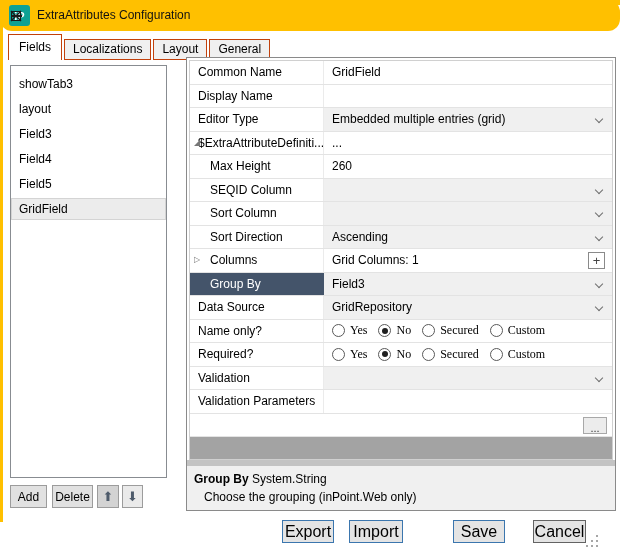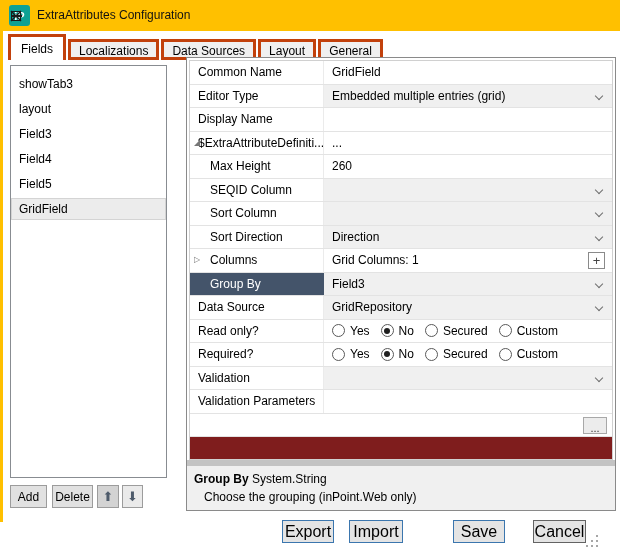--- a/index.html
+++ b/index.html
@@ -3,66 +3,66 @@
 <meta charset="utf-8">
 <style>
   html,body{margin:0;padding:0;background:#d9d9d9;}
   *{box-sizing:border-box;}
   .window{
     position:relative;width:620px;height:553px;background:#fff;
     font-family:"Liberation Sans","DejaVu Sans",sans-serif;font-size:12px;color:#000;
     overflow:hidden;
   }
   
-  .titlebar{position:absolute;left:0;top:0;width:620px;height:31px;display:flex;align-items:center;}
+  .titlebar{position:absolute;left:0;top:0;width:620px;height:31px;display:flex;align-items:center;border-radius:12px;}
   .edge{position:absolute;}
   .edge.left{left:0;top:31;width:2px;height:522px;}
   .edge.right{left:617;top:31;width:3px;height:522px;}
   .edge.bottom{left:0;top:548;width:620px;height:5px;}
   .app-icon{position:absolute;left:9px;top:5px;width:21px;height:21px;border-radius:3px;
     display:flex;align-items:center;justify-content:center;color:#fff;font-weight:bold;font-size:11px;}
   .win-title{position:absolute;left:37px;top:0;height:31px;line-height:31px;color:#111;}
   .ctl{position:absolute;top:0;width:32px;height:31px;display:flex;align-items:center;justify-content:center;cursor:pointer;}
   .ctl-min{left:487;} .ctl-max{left:530;} .ctl-close{left:579;}
   .glyph-min{width:11px;height:2px;background:#1a1a1a;}
   .glyph-max{width:10px;height:10px;border:1.5px solid #1a1a1a;background:transparent;}
   
   .tabstrip{position:absolute;left:8px;top:34px;height:26px;display:flex;align-items:flex-end;}
-  .tab{height:21px;line-height:19px;padding:0 8px;background:#f0f0f0;border:3px solid #c2410c;margin-right:2px;cursor:pointer;white-space:nowrap;margin-top:18px;}
+  .tab{height:21px;line-height:19px;padding:0 8px;background:#f0f0f0;border:1px solid #c2410c;margin-right:2px;cursor:pointer;white-space:nowrap;margin-top:18px;}
   .tab.active{height:26px;line-height:24px;background:#fff;border-bottom:none;padding:0 10px;}
   
   .listbox{position:absolute;left:10px;top:65px;width:157px;height:413px;border:1px solid #888c91;background:#fff;padding-top:3px;}
   .list-item{height:20px;line-height:20px;padding-left:7px;margin:5px 1px;cursor:default;white-space:nowrap;}
   .list-item.selected{background:#ececec;outline:1px solid #d4d4d4;}
   .btn{position:absolute;height:23px;background:#e1e1e1;border:1px solid #9c9c9c;
     display:flex;align-items:center;justify-content:center;font-size:12px;cursor:pointer;padding:0;}
   .btn-add{left:10px;top:485px;width:37px;}
   .btn-delete{left:52px;top:485px;width:41px;}
   .btn-up{left:97px;top:485px;width:22px;background:#d3d3d3;}
   .btn-down{left:122px;top:485px;width:21px;background:#eaeaea;}
   .arrow-glyph{font-size:13px;color:#4e5b6b;line-height:1;}
   
   .rightpanel{position:absolute;left:186px;top:57px;width:430px;height:454px;border:1px solid #8a8a8a;background:#fff;display:flex;flex-direction:column;}
-  .grid-box{margin:2px 2px 0 2px;height:400px;border:1px solid #d0d0d0;background:#7f1d1d;overflow:hidden;}
+  .grid-box{margin:2px 2px 0 2px;height:400px;border:1px solid #d0d0d0;background:#a3a3a3;overflow:hidden;}
   .prow{display:flex;height:23.5px;background:#fff;border-bottom:1px solid #e3e3e3;align-items:stretch;}
   .plabel{width:134px;flex:none;position:relative;display:flex;align-items:center;border-right:1px solid #ebebeb;cursor:default;}
   .plabel .ltext{padding-left:8px;white-space:nowrap;overflow:hidden;}
   .plabel.ind .ltext{padding-left:20px;}
   .plabel.sel{color:#fff;}
   .expander{position:absolute;left:4px;top:50%;transform:translateY(-50%);font-size:8px;color:#777;line-height:1;}
   .pvalue{flex:1;position:relative;display:flex;align-items:center;min-width:0;}
   .pvalue .vtext{padding-left:8px;white-space:nowrap;overflow:hidden;}
   .pvalue.dropdown{background:#f0f0f0;cursor:default;}
   .chev{position:absolute;right:10px;top:8px;width:6px;height:6px;border-right:1px solid #6f6f6f;border-bottom:1px solid #6f6f6f;transform:rotate(45deg);}
   .plusbtn{position:absolute;right:7px;top:3px;width:17px;height:17px;border:1px solid #8a8a8a;background:#fff;
     display:flex;align-items:center;justify-content:center;font-size:13px;color:#444;cursor:pointer;}
   .dotsbtn{position:absolute;right:5px;top:3px;width:24px;height:17px;border:1px solid #a8a8a8;background:#ececec;
     display:flex;align-items:flex-end;justify-content:center;font-size:11px;line-height:9px;color:#333;cursor:pointer;}
   .radio-group{display:flex;align-items:center;padding-left:8px;}
-  .radio-opt{display:flex;align-items:center;margin-right:11px;cursor:pointer;}
+  .radio-opt{display:flex;align-items:center;margin-right:11px;cursor:pointer;font-family:Liberation Serif, serif;}
   .radio-circle{width:13px;height:13px;border:1px solid #595959;border-radius:50%;background:#fff;margin-right:5px;position:relative;flex:none;}
   .radio-circle.on::after{content:"";position:absolute;left:2.5px;top:2.5px;width:6px;height:6px;border-radius:50%;background:#1f1f1f;}
   .splitter{height:6px;background:#c3c3c3;cursor:ns-resize;}
   .descpanel{flex:1;background:#f0f0f0;padding:4px 7px 0 7px;line-height:18px;overflow:hidden;}
   .desc-line2{padding-left:10px;}
   
   .fbtn{position:absolute;top:520px;height:23px;background:#e4e4e4;display:flex;align-items:center;justify-content:center;cursor:pointer;font-size:16px;}
   .fbtn.accent{border:1px solid #3b76ae;}
   .fbtn.plain{border:1px solid #636363;}
   .f-export{left:282px;width:52px;} .f-import{left:349px;width:54px;}
@@ -93,21 +93,20 @@
       </svg>
     </div>
   </div>
   <div class="edge left" style="background: rgb(255, 192, 0);"></div>
   <div class="edge right" style="background: rgb(255, 192, 0);"></div>
   <div class="edge bottom" style="background: rgb(255, 192, 0);"></div>
 
   <div class="tabstrip" id="tabstrip">
       <div class="tab active">Fields</div>
       <div class="tab">Localizations</div>
-      <div class="tab">Data Sources</div>
       <div class="tab">Layout</div>
       <div class="tab">General</div>
     </div>
 
   <div class="listbox" id="fieldlist">
       <div class="list-item">showTab3</div>
       <div class="list-item">layout</div>
       <div class="list-item">Field3</div>
       <div class="list-item">Field4</div>
       <div class="list-item">Field5</div>
@@ -128,33 +127,33 @@
         <div class="prow">
           <div class="plabel">
             <div class="ltext">Common Name</div>
           </div>
           <div class="pvalue">
             <div class="vtext">GridField</div>
           </div>
         </div>
         <div class="prow">
           <div class="plabel">
+            <div class="ltext">Display Name</div>
+          </div>
+          <div class="pvalue">
+            <div class="vtext"></div>
+          </div>
+        </div>
+        <div class="prow">
+          <div class="plabel">
             <div class="ltext">Editor Type</div>
           </div>
           <div class="pvalue dropdown">
             <div class="vtext">Embedded multiple entries (grid)</div>
             <div class="chev"></div>
-          </div>
-        </div>
-        <div class="prow">
-          <div class="plabel">
-            <div class="ltext">Display Name</div>
-          </div>
-          <div class="pvalue">
-            <div class="vtext"></div>
           </div>
         </div>
         <div class="prow">
           <div class="plabel">
             <div class="expander">◢</div>
             <div class="ltext">$ExtraAttributeDefiniti...</div>
           </div>
           <div class="pvalue">
             <div class="vtext">...</div>
           </div>
@@ -183,21 +182,21 @@
           <div class="pvalue dropdown">
             <div class="vtext"></div>
             <div class="chev"></div>
           </div>
         </div>
         <div class="prow">
           <div class="plabel ind">
             <div class="ltext">Sort Direction</div>
           </div>
           <div class="pvalue dropdown">
-            <div class="vtext">Direction</div>
+            <div class="vtext">Ascending</div>
             <div class="chev"></div>
           </div>
         </div>
         <div class="prow">
           <div class="plabel ind">
             <div class="expander">▷</div>
             <div class="ltext">Columns</div>
           </div>
           <div class="pvalue">
             <div class="vtext">Grid Columns: 1</div>
@@ -217,21 +216,21 @@
           <div class="plabel">
             <div class="ltext">Data Source</div>
           </div>
           <div class="pvalue dropdown">
             <div class="vtext">GridRepository</div>
             <div class="chev"></div>
           </div>
         </div>
         <div class="prow">
           <div class="plabel">
-            <div class="ltext">Read only?</div>
+            <div class="ltext">Name only?</div>
           </div>
           <div class="pvalue">
             <div class="radio-group">
               <div class="radio-opt">
                 <div class="radio-circle"></div>
                 <div style="display: inline;">Yes</div>
               </div>
               <div class="radio-opt">
                 <div class="radio-circle on"></div>
                 <div style="display: inline;">No</div>

